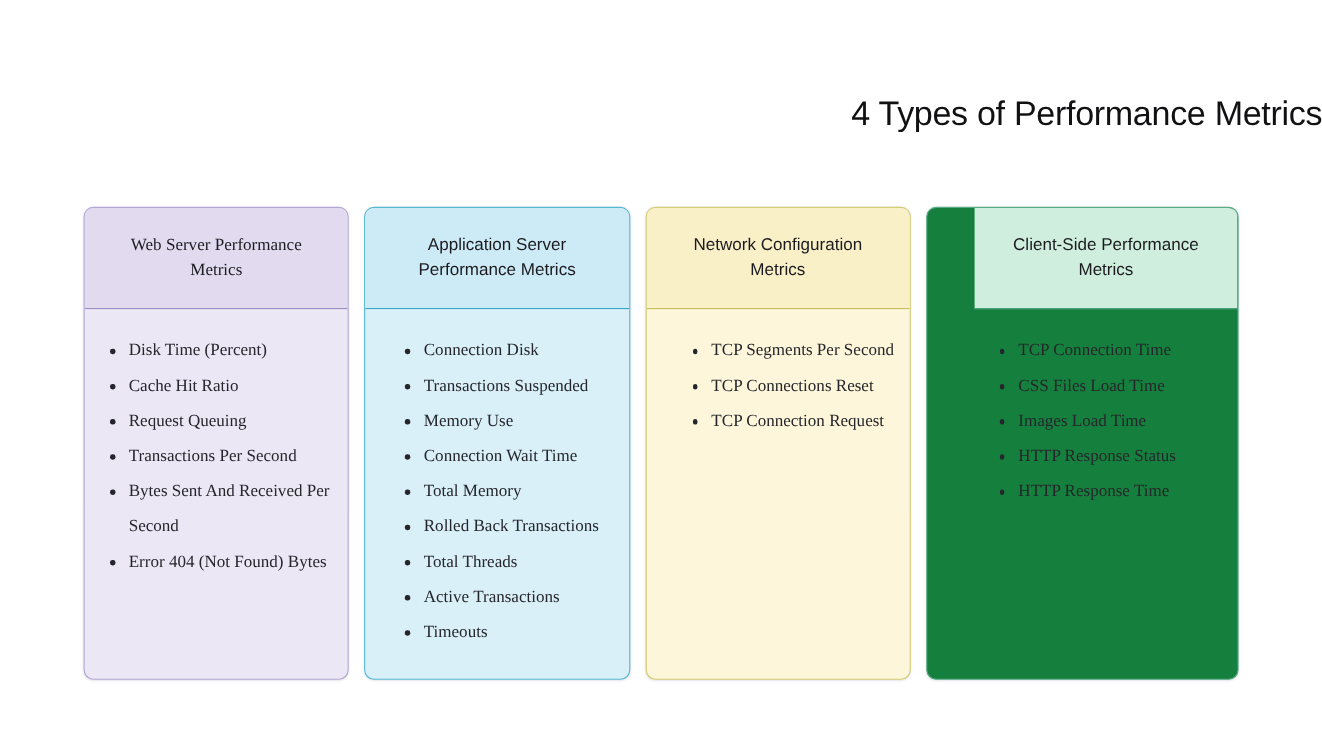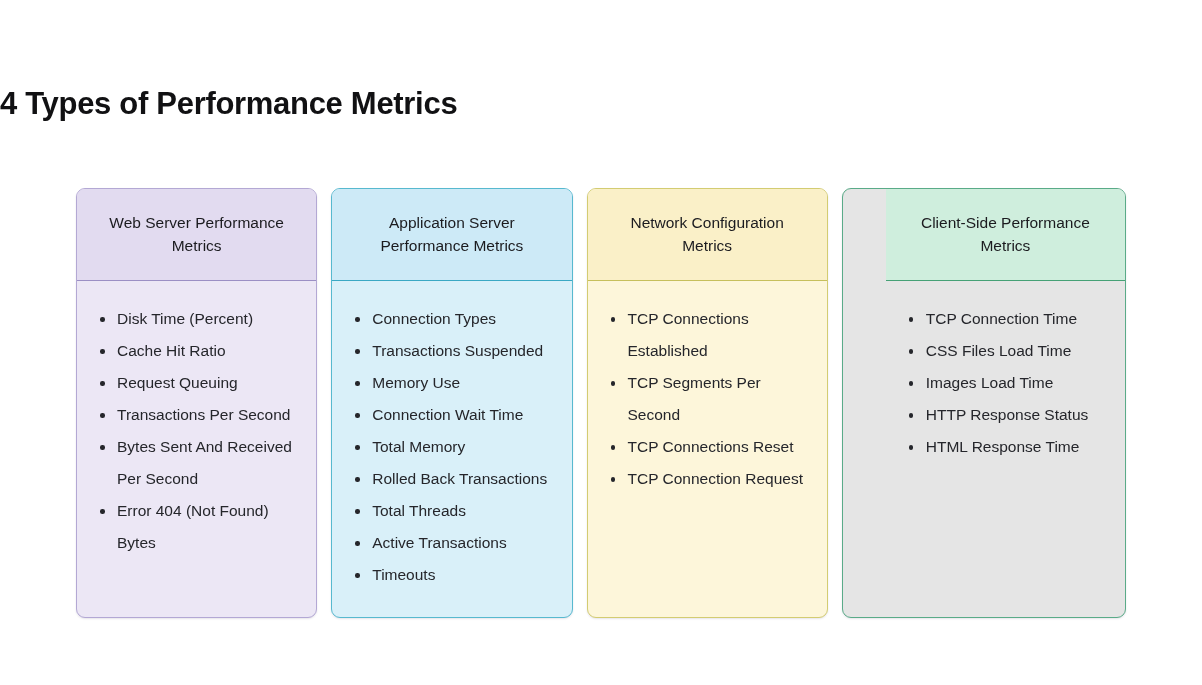--- a/index.html
+++ b/index.html
@@ -16,23 +16,23 @@
     position: relative;
     width: 1202px;
     height: 685px;
   }
 
   .title {
     position: absolute;
     top: 86px;
     left: 0;
     width: 1202px;
-    text-align: left;
+    text-align: right;
     font-size: 31px;
-    font-weight: bold;
+    font-weight: normal;
     color: #111113;
     letter-spacing: -0.3px;
   }
 
   .cards {
     position: absolute;
     top: 188px;
     left: 76px;
     width: 1050px;
     height: 430px;
@@ -62,20 +62,21 @@
   .card-header-text {
     text-align: center;
     font-size: 15.5px;
     line-height: 1.45;
     color: #1b1b1f;
   }
 
   .card-body {
     flex: 1;
     padding: 22px 14px 10px 14px;
+    font-family: Liberation Serif, serif;
   }
 
   .metric-list {
     list-style: none;
   }
 
   .metric-item {
     position: relative;
     padding-left: 26px;
     font-size: 15.5px;
@@ -89,32 +90,32 @@
     left: 9px;
     top: 14px;
     width: 4.5px;
     height: 4.5px;
     border-radius: 50%;
     background: #25262b;
   }
 
   
   .card-purple { background: #ece7f5; border-color: #b3a8d4; }
-  .card-purple .card-header { background: #e2dbf0; border-bottom-color: #9b8fc4; }
+  .card-purple .card-header { background: #e2dbf0; border-bottom-color: #9b8fc4; font-family: Liberation Serif, serif; }
 
   
-  .card-blue { background: #d9f0f9; border-color: #57b9cf; }
+  .card-blue { background: #d9f0f9; border-color: #57b9cf; align-items: center; }
   .card-blue .card-header { background: #cdeaf7; border-bottom-color: #3aa8c4; }
 
   
   .card-yellow { background: #fdf6da; border-color: #d3cc72; align-items: flex-end; }
   .card-yellow .card-header { background: #faf0c8; border-bottom-color: #c6bf5c; }
 
   
-  .card-green { background: #e5e5e5; border-color: #5aab88; padding-left: 43px; }
+  .card-green { background: #15803d; border-color: #5aab88; padding-left: 43px; }
   .card-green .card-header { background: #cfeedd; border-bottom-color: #46a176; }
 </style>
 </head>
 <body>
 
 <div class="page">
 
   <div class="title">4 Types of Performance Metrics</div>
 
   <div class="cards">
@@ -134,56 +135,55 @@
         </ul>
       </div>
     </div>
 
     <div class="card card-blue">
       <div class="card-header">
         <div class="card-header-text">Application Server Performance Metrics</div>
       </div>
       <div class="card-body">
         <ul class="metric-list">
-          <li class="metric-item">Connection Types</li>
+          <li class="metric-item">Connection Disk</li>
           <li class="metric-item">Transactions Suspended</li>
           <li class="metric-item">Memory Use</li>
           <li class="metric-item">Connection Wait Time</li>
           <li class="metric-item">Total Memory</li>
           <li class="metric-item">Rolled Back Transactions</li>
           <li class="metric-item">Total Threads</li>
           <li class="metric-item">Active Transactions</li>
           <li class="metric-item">Timeouts</li>
         </ul>
       </div>
     </div>
 
     <div class="card card-yellow">
       <div class="card-header">
         <div class="card-header-text">Network Configuration Metrics</div>
       </div>
       <div class="card-body">
         <ul class="metric-list">
-          <li class="metric-item">TCP Connections Established</li>
           <li class="metric-item">TCP Segments Per Second</li>
           <li class="metric-item">TCP Connections Reset</li>
           <li class="metric-item">TCP Connection Request</li>
         </ul>
       </div>
     </div>
 
     <div class="card card-green">
       <div class="card-header">
         <div class="card-header-text">Client-Side Performance Metrics</div>
       </div>
       <div class="card-body">
         <ul class="metric-list">
           <li class="metric-item">TCP Connection Time</li>
           <li class="metric-item">CSS Files Load Time</li>
           <li class="metric-item">Images Load Time</li>
           <li class="metric-item">HTTP Response Status</li>
-          <li class="metric-item">HTML Response Time</li>
+          <li class="metric-item">HTTP Response Time</li>
         </ul>
       </div>
     </div>
 
   </div>
 </div>
 
 </body></html>

